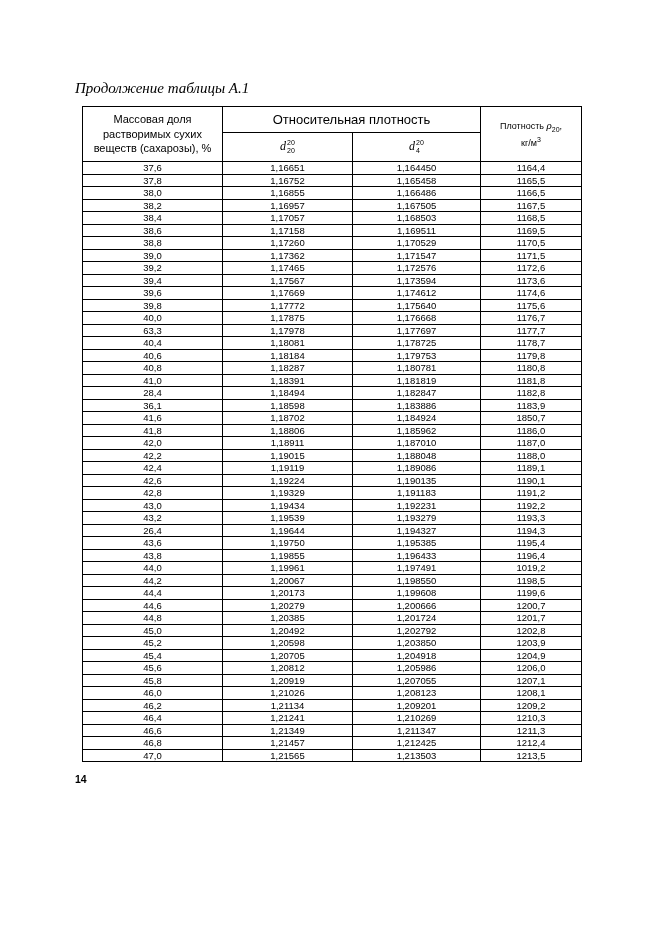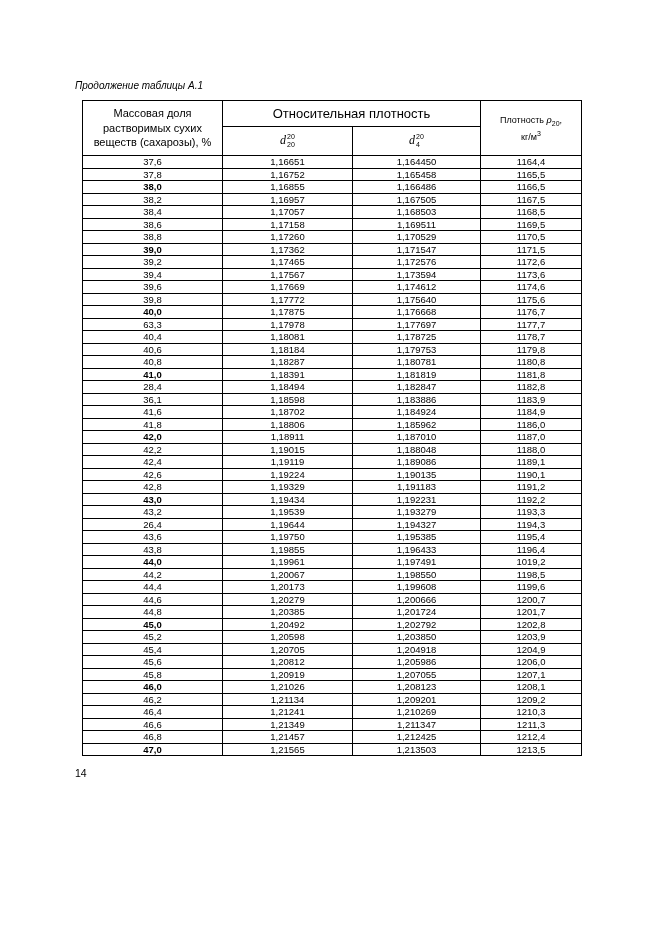--- a/index.html
+++ b/index.html
@@ -21,24 +21,25 @@
     left: 75px;
     top: 57px;
     width: 512px;
   }
   .doc-header {
     font-size: 11.5px;
     font-weight: bold;
     letter-spacing: 0.2px;
   }
   .caption {
-    font-size: 10px;
+    font-size: 15px;
     font-style: italic;
     margin-top: 23px;
     margin-bottom: 9px;
+    font-family: Liberation Serif, serif;
   }
   table.data-table {
     border-collapse: collapse;
     margin-left: 7px;
     table-layout: fixed;
   }
   table.data-table th,
   table.data-table td {
     border: 1px solid #000;
     font-weight: normal;
@@ -86,27 +87,28 @@
   }
   th.col4h sub, th.col4h sup {
     font-size: 7px;
   }
   tbody td {
     font-size: 9.5px;
     height: 12.5px;
     line-height: 1;
   }
   tbody td.bold {
-    font-weight: bold;
+    font-weight: normal;
     margin-left: 31px;
   }
   .pagenum {
     font-size: 10.5px;
     margin-top: 11px;
     margin-left: 0;
+    font-weight: bold;
   }
 </style>
 </head>
 <body>
 
 <div class="page">
 
 
   <div class="caption">Продолжение таблицы А.1</div>
 
@@ -260,21 +262,21 @@
         <tr>
           <td>36,1</td>
           <td>1,18598</td>
           <td>1,183886</td>
           <td>1183,9</td>
         </tr>
         <tr>
           <td>41,6</td>
           <td>1,18702</td>
           <td>1,184924</td>
-          <td>1184,9</td>
+          <td>1850,7</td>
         </tr>
         <tr>
           <td>41,8</td>
           <td>1,18806</td>
           <td>1,185962</td>
           <td>1186,0</td>
         </tr>
         <tr>
           <td class="bold">42,0</td>
           <td>1,18911</td>

